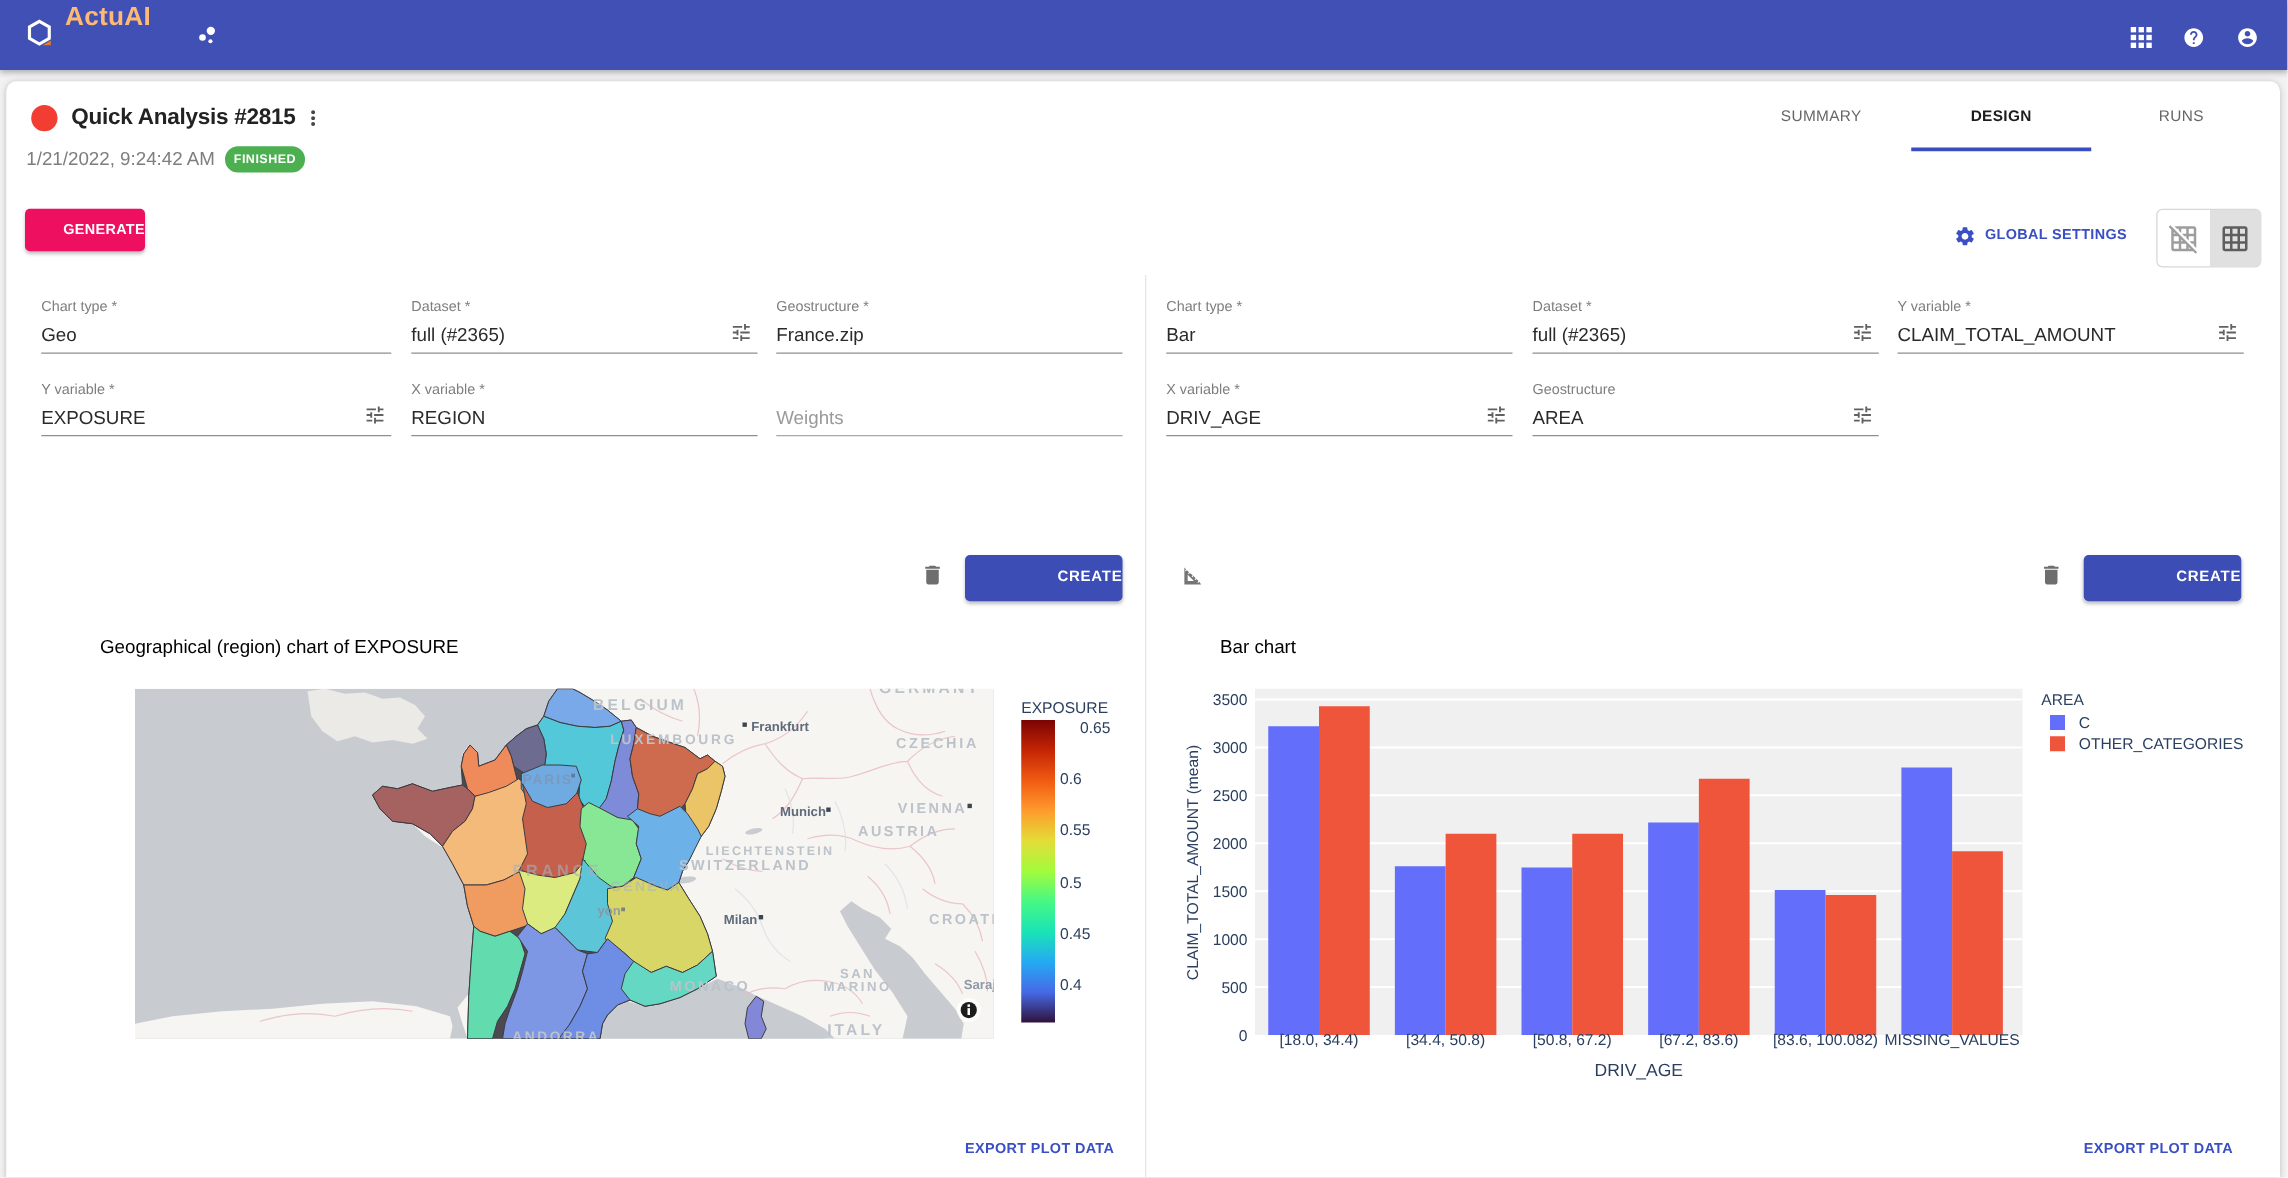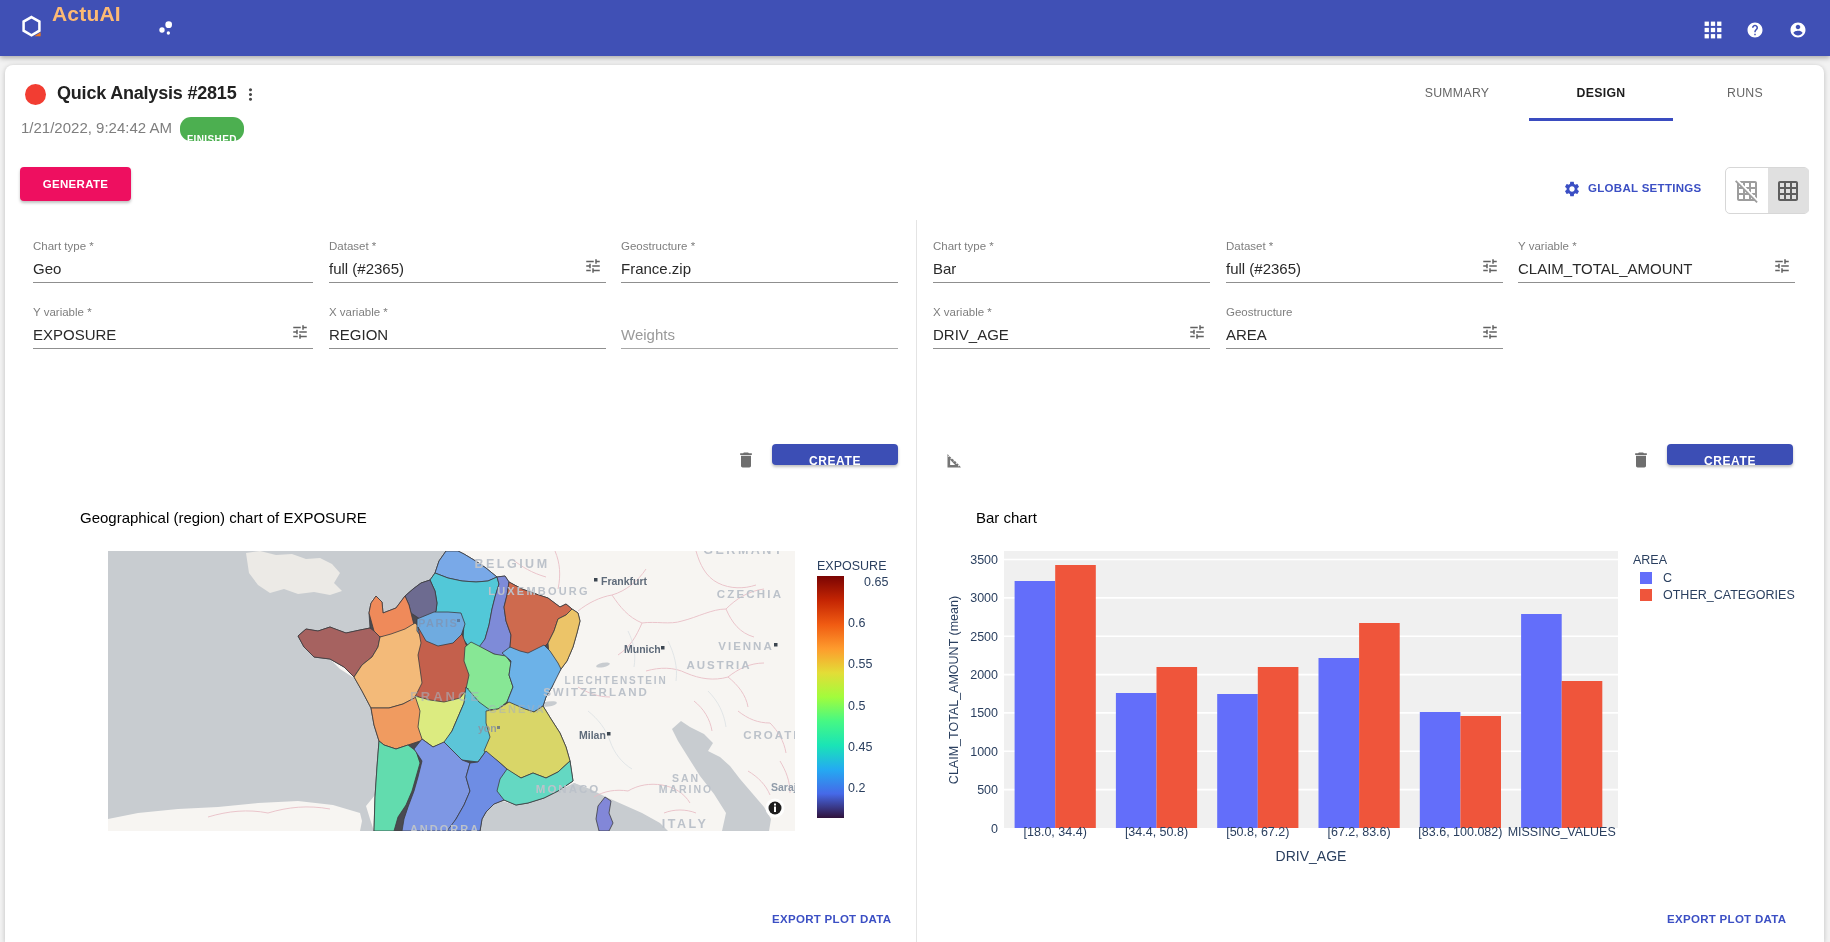--- a/index.html
+++ b/index.html
@@ -8,43 +8,43 @@
 #page { position:relative; width:1830px; height:942px; }
 
 #navbar { position:absolute; left:0; top:0; width:1830px; height:56px; background:#4050b5; box-shadow:0 2px 5px rgba(0,0,0,.3); z-index:10; }
 #brand { position:absolute; left:52px; top:2px; color:#fdba74; font-size:21px; font-weight:bold; letter-spacing:.2px; }
 
 #card { position:absolute; left:5px; top:65px; width:1819px; height:877px; background:#fff; border-radius:8px 8px 0 0; box-shadow:0 1px 5px rgba(0,0,0,.22); }
 
 #reddot { position:absolute; left:25px; top:84px; width:21px; height:21px; border-radius:50%; background:#f23d32; }
 #qtitle { position:absolute; left:57px; top:83px; font-size:18px; font-weight:bold; letter-spacing:-.2px; color:#222; }
 #qdate { position:absolute; left:21px; top:119px; font-size:15px; color:#7e7e7e; }
-#chip { position:absolute; left:180px; top:117px; height:21px; line-height:21px; padding:12px 7px; border-radius:11px; background:#4caf50; color:#fff; font-size:10px; font-weight:bold; letter-spacing:.4px; }
+#chip { position:absolute; left:180px; top:117px; height:21px; line-height:21px; padding:0 7px; border-radius:11px; background:#4caf50; color:#fff; font-size:10px; font-weight:bold; letter-spacing:.4px; }
 
 .tab { position:absolute; top:73px; width:144px; height:40px; text-align:center; line-height:40px; font-size:12.3px; letter-spacing:.3px; font-weight:bold; color:#666; }
 #tab-active { color:#1d1d1d; }
 #tabline { position:absolute; left:1529px; top:117.5px; width:144px; height:3px; background:#3a4cc0; }
 
-#btn-generate { position:absolute; left:20px; top:167px; width:111px; height:34px; background:#ee0f60; color:#fff; border-radius:4px; text-align:center; line-height:34px; font-size:11.5px; font-weight:bold; letter-spacing:.3px; box-shadow:0 2px 3px rgba(0,0,0,.25); }
+#btn-generate { position:absolute; left:20px; top:167px; width:96px; height:34px; background:#ee0f60; color:#fff; border-radius:4px; text-align:right; line-height:34px; font-size:11.5px; font-weight:bold; letter-spacing:.3px; box-shadow:0 2px 3px rgba(0,0,0,.25); }
 #gsettings { position:absolute; left:1588px; top:182px; font-size:11.5px; font-weight:bold; letter-spacing:.3px; color:#3b4fc4; }
 #toggles { position:absolute; left:1725px; top:167px; width:84px; height:47px; border:1px solid #d7d7d7; border-radius:5px; background:#fff; }
 #toggles .half { position:absolute; top:0; width:41.5px; height:45px; }
 #toggles .sel { left:41.5px; background:#e0e0e0; border-radius:0 4px 4px 0; }
 
 #vdivider { position:absolute; left:916px; top:220px; width:1px; height:722px; background:#e4e4e4; }
 
 .field { position:absolute; }
 .flabel { font-size:11.5px; color:#7e7e7e; height:16px; }
 .fvalue { font-size:15px; color:#2a2a2a; margin-top:4px; white-space:nowrap; }
 .fvalue.ph { color:#9a9a9a; }
 .fline { position:absolute; left:0; right:0; height:1px; background:#8f8f8f; }
 .ficon { position:absolute; }
 .tune { width:18px; height:18px; }
 
-.btn-create { position:absolute; top:444px; width:126px; height:21px; background:#3c4eb5; color:#fff; border-radius:4px; text-align:center; line-height:35px; font-size:12px; font-weight:bold; letter-spacing:.6px; box-shadow:0 2px 3px rgba(0,0,0,.25); }
+.btn-create { position:absolute; top:444px; width:126px; height:37px; background:#3c4eb5; color:#fff; border-radius:4px; text-align:right; line-height:35px; font-size:12px; font-weight:bold; letter-spacing:.6px; box-shadow:0 2px 3px rgba(0,0,0,.25); }
 
 .ctitle { position:absolute; font-size:15px; color:#000000; }
 .export { position:absolute; font-size:11.5px; font-weight:bold; letter-spacing:.3px; color:#3b4fc4; }
 </style>
 </head>
 <body>
 <div id="page">
 
   <div id="navbar">
     <svg class="abs" style="left:21px;top:15px" width="21" height="22" viewBox="0 0 30 30">
@@ -304,21 +304,21 @@
     <rect x="666" y="252.5" width="2" height="2" fill="#fff"></rect>
   </svg>
 
   <div class="abs" style="left:817px;top:576px;width:27px;height:242px;background:linear-gradient(to bottom,#7a0403 0%,#c42503 10%,#f05b12 20%,#fe9b2d 30%,#e3dd37 40%,#a2fc3c 50%,#46f884 60%,#1ae4b6 70%,#24aaf2 80%,#4669e8 90%,#30123b 100%);"></div>
   <div class="abs" style="left:817px;top:559px;font-size:12.5px;color:#2a3f5f;">EXPOSURE</div>
   <div class="abs" style="left:848px;top:575px;font-size:12.5px;color:#2a3f5f;margin-left:16px;">0.65</div>
   <div class="abs" style="left:848px;top:616px;font-size:12.5px;color:#2a3f5f;">0.6</div>
   <div class="abs" style="left:848px;top:657px;font-size:12.5px;color:#2a3f5f;">0.55</div>
   <div class="abs" style="left:848px;top:699px;font-size:12.5px;color:#2a3f5f;">0.5</div>
   <div class="abs" style="left:848px;top:740px;font-size:12.5px;color:#2a3f5f;">0.45</div>
-  <div class="abs" style="left:848px;top:781px;font-size:12.5px;color:#2a3f5f;">0.2</div>
+  <div class="abs" style="left:848px;top:781px;font-size:12.5px;color:#2a3f5f;">0.4</div>
 
   <svg class="abs" style="left:930px;top:540px" width="890" height="340" viewBox="0 0 890 340">
 
     <rect x="74" y="11" width="614" height="277" fill="#f0f0f0"></rect>
     <g stroke="#ffffff" stroke-width="1.6">
       <line x1="74" x2="688" y1="249.6" y2="249.6"></line>
       <line x1="74" x2="688" y1="211.3" y2="211.3"></line>
       <line x1="74" x2="688" y1="172.9" y2="172.9"></line>
       <line x1="74" x2="688" y1="134.6" y2="134.6"></line>
       <line x1="74" x2="688" y1="96.2" y2="96.2"></line>

